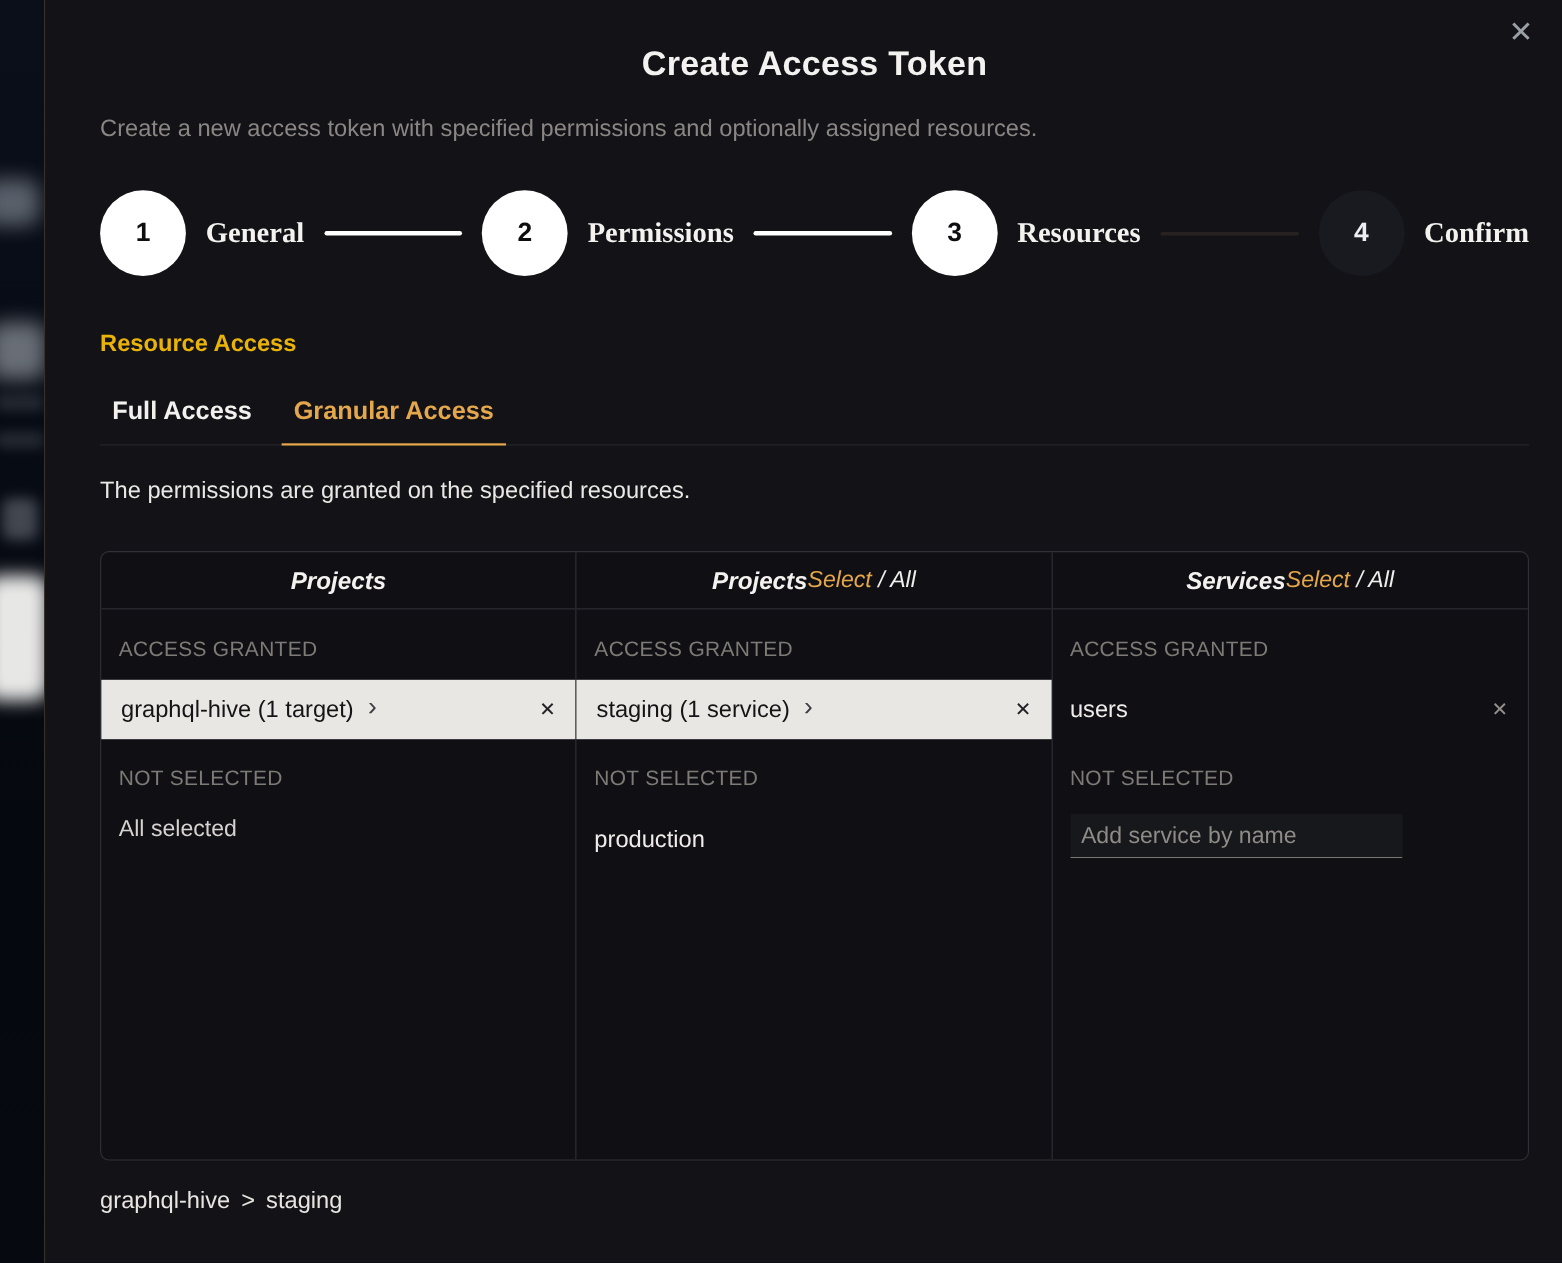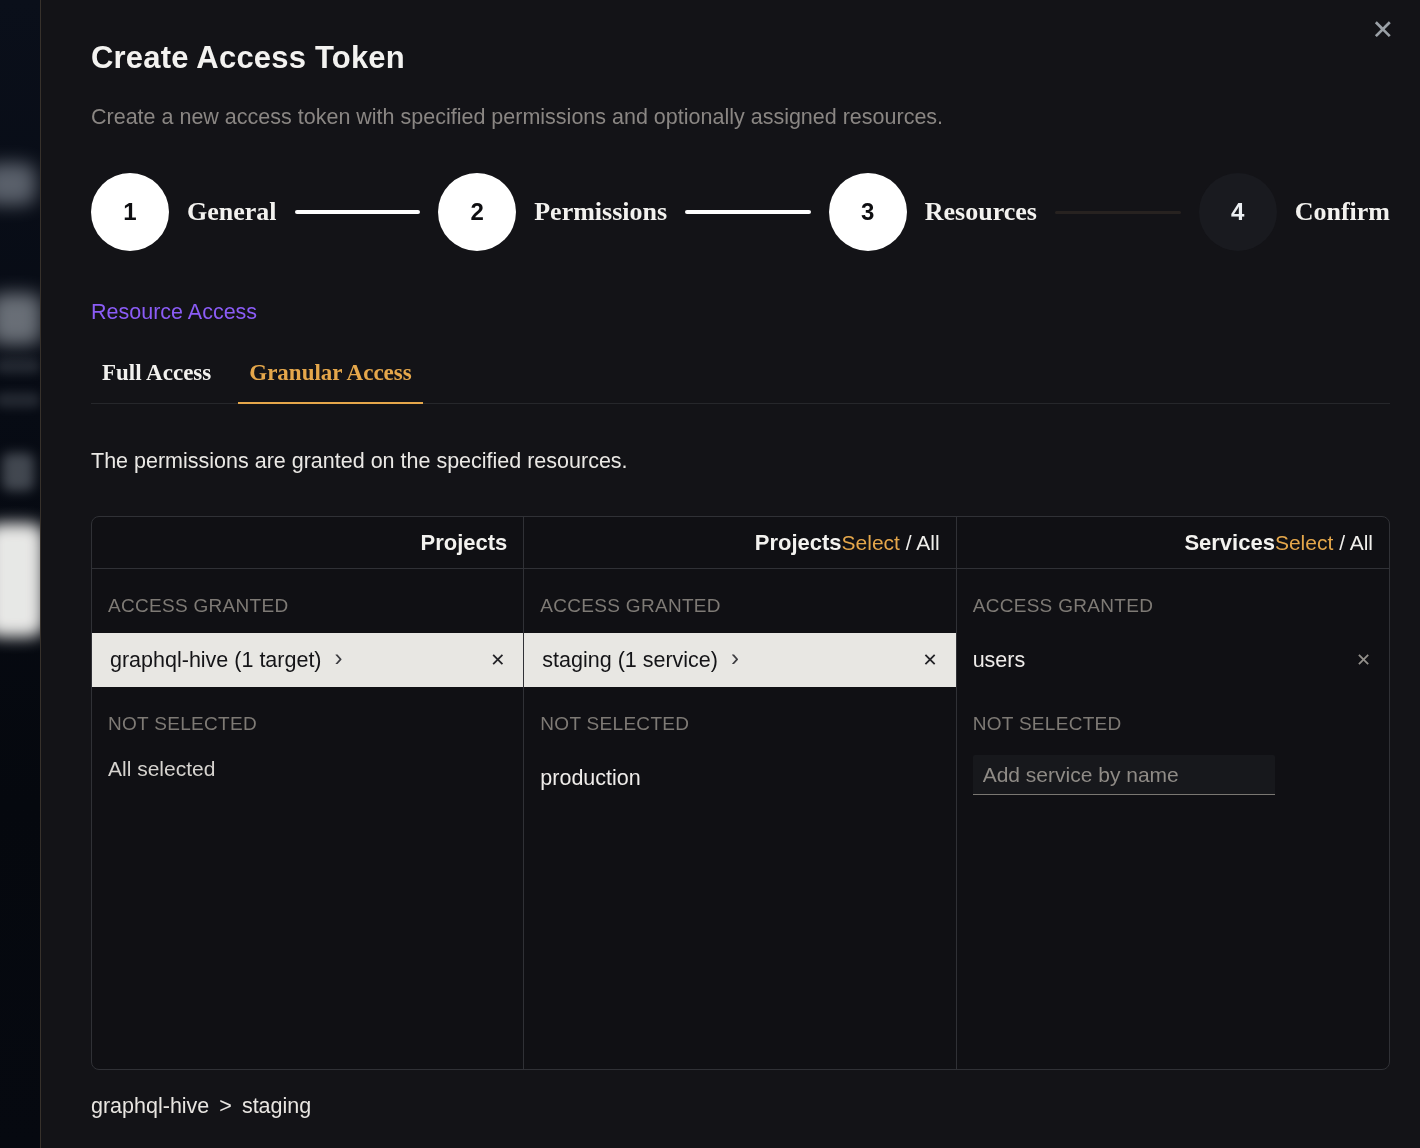--- a/index.html
+++ b/index.html
@@ -34,21 +34,21 @@
     color: #f2f1ee;
   }
   .close-btn {
     position: absolute; top: 10px; right: 20px;
     background: none; border: none; padding: 6px; cursor: pointer;
     font-size: 27px; line-height: 1; color: #9aa0a6;
     font-family: "DejaVu Sans", sans-serif;
   }
   .dialog-title {
     margin: 40px 0 0; font-size: 31px; line-height: 36px; font-weight: 700;
-    color: #f3f2f0; letter-spacing: .2px;
+    color: #f3f2f0; letter-spacing: .2px; text-align: center;
   }
   .dialog-desc {
     margin: 28px 0 0; font-size: 21.5px; line-height: 26px; color: #8a8683;
   }
 
   
   .stepper { margin-top: 43px; display: flex; align-items: center; height: 78px; }
   .step { display: flex; align-items: center; cursor: pointer; }
   .step-circle {
     width: 78px; height: 78px; border-radius: 50%; flex: none;
@@ -56,42 +56,43 @@
     font-size: 24px; font-weight: 700;
   }
   .step-circle.done { background: #ffffff; color: #0e0e11; }
   .step-circle.todo { background: #191a1f; color: #eceff2; }
   .step-label { margin-left: 18px; font-size: 26px; font-weight: 700; color: #f3f2ef; white-space: nowrap; font-family: Liberation Serif, serif; }
   .connector { flex: 1; height: 4px; margin: 0 18px; border-radius: 2px; min-width: 50px; }
   .connector.done { background: #ffffff; }
   .connector.todo { background: #272220; height: 3px; }
 
   
-  .section-heading { margin-top: 48px; font-size: 21.5px; line-height: 26px; font-weight: 400; color: #8b5cf6; }
+  .section-heading { margin-top: 48px; font-size: 21.5px; line-height: 26px; font-weight: 700; color: #eab308; }
   .tabs { margin-top: 27px; display: flex; gap: 16px; border-bottom: 1px solid #26272b; }
   .tab {
     padding: 8px 11px 16px; font-size: 23px; font-weight: 700; color: #f2f1ee;
-    border-bottom: 2px solid transparent; margin-bottom: -1px; cursor: pointer; white-space: nowrap; font-family: Liberation Serif, serif;
+    border-bottom: 2px solid transparent; margin-bottom: -1px; cursor: pointer; white-space: nowrap;
   }
   .tab.active { color: #e5a74b; border-bottom-color: #e5a74b; }
-  .note { margin: 44px 0 0; font-size: 21.5px; line-height: 26px; color: #eae8e5; }
+  .note { margin: 28px 0 0; font-size: 21.5px; line-height: 26px; color: #eae8e5; }
 
   
   .resource-table {
     margin-top: 42px; height: 554px;
     border: 1px solid #303136; border-radius: 8px;
     display: grid; grid-template-columns: 1fr 1fr 1fr;
     overflow: hidden; background: #101014;
   }
   .col { border-right: 1px solid #303136; display: flex; flex-direction: column; min-width: 0; }
   .col:last-child { border-right: none; }
   .col-header {
     height: 52px; flex: none; padding: 0 16px;
-    display: flex; align-items: center; justify-content: flex-end;
+    display: flex; align-items: center; justify-content: center;
     border-bottom: 1px solid #303136;
+    font-style: italic;
   }
   .col-title { font-size: 22px; font-weight: 700; color: #f3f2ef; }
   .select-all { font-size: 21px; color: #f0efec; white-space: pre; }
   .select-all .amber { color: #e5a74b; cursor: pointer; }
   .select-all .all { cursor: pointer; }
   .group-label {
     padding: 26px 16px 16px; flex: none;
     font-size: 19px; letter-spacing: .3px; color: #7e7a75;
   }
   .row-item {

